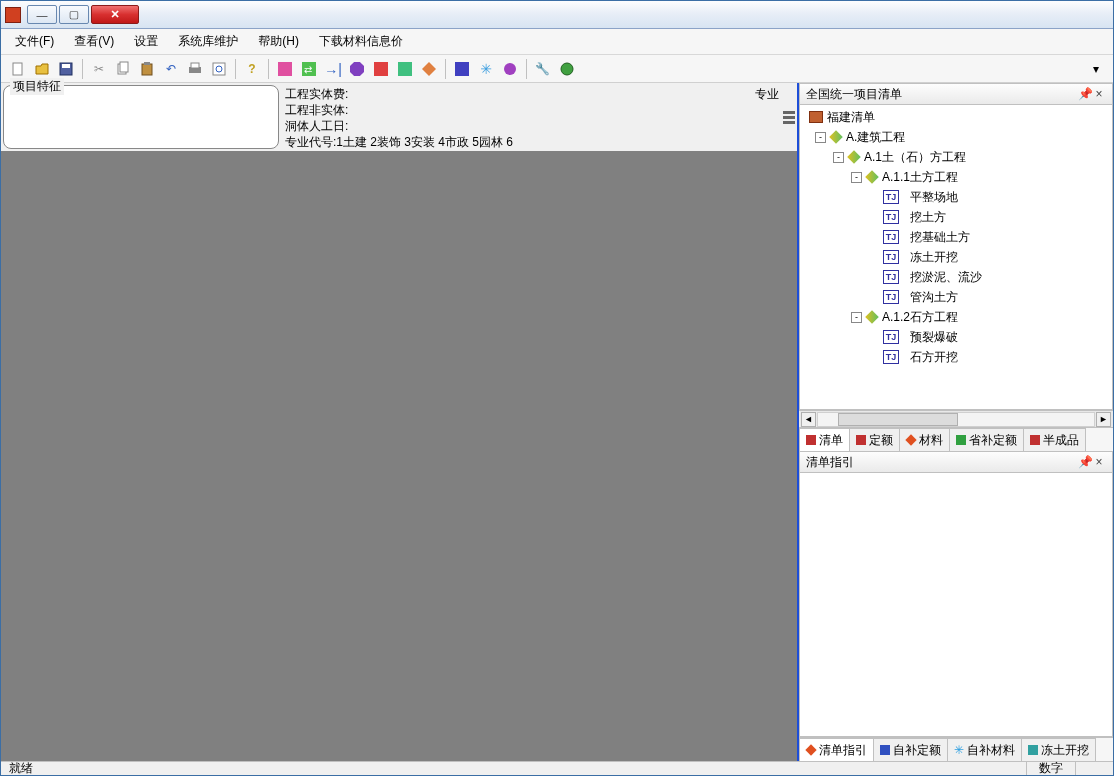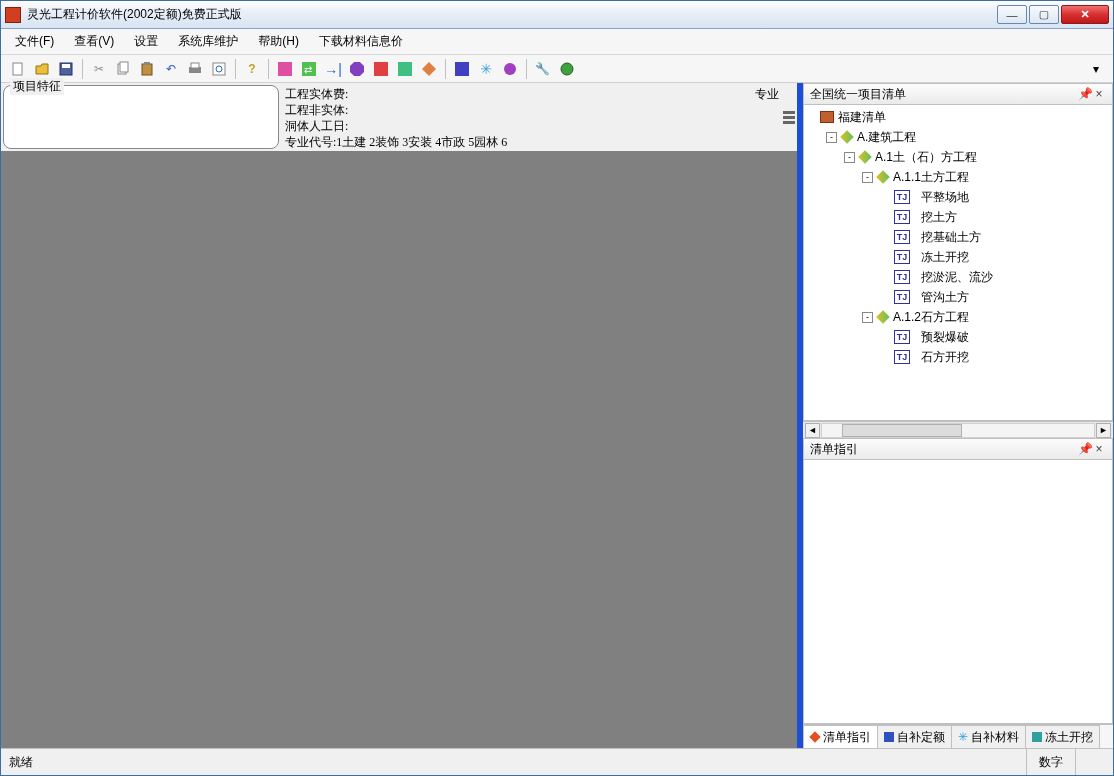--- a/index.html
+++ b/index.html
@@ -89,56 +89,56 @@
 }
 .box1 { width: 276px; border-radius: 8px; }
 .box2 { width: 248px; }
 .info-area {
   flex: 1;
   padding: 3px 4px;
   font-size: 12px;
   line-height: 16px;
   display:flex;
 }
-.info-lines { flex:1;font-family:Liberation Serif, serif; }
+.info-lines { flex:1; }
 .logo-box {
   width: 74px; height: 38px;
   border: 1px solid #ccc; background: #fff;
   display:flex; align-items:center; justify-content:center;
   color:#d02020; font-size:11px;
   position:relative;
 }
 .right-edge-text { width: 34px; padding-left:6px; padding-top:3px; overflow:hidden; white-space:nowrap; }
 .main-gray {
   flex: 1;
   background: #808080;
 }
 .right-pane {
   width: 316px;
-  border-left: 6px solid #1d4ed8;
+  border-left: 2px solid #1d4ed8;
   display: flex; flex-direction: column;
   background: #fff;
 }
 .panel-header {
   height: 22px;
   background: linear-gradient(#fdfdfd,#eaeaea);
   border: 1px solid #c0c0c0;
   display: flex; align-items: center;
   padding: 0 6px;
   font-size: 12px;
 }
 .panel-header .spacer { flex:1; }
 .panel-header .pin, .panel-header .x { width:14px; text-align:center; color:#444; }
 .tree-area {
   flex: 1;
   overflow: auto;
   border: 1px solid #c0c0c0;
   border-top: none;
   background: #fff;
-  padding: 2px 12px;
+  padding: 2px 5px;
   font-size: 12px;
   line-height: 20px;
 }
 .tree-row { display:flex; align-items:center; white-space:nowrap; }
 .tree-row .exp {
   width:11px; height:11px; border:1px solid #888;
   display:inline-flex; align-items:center; justify-content:center;
   font-size:9px; line-height:9px; margin-right:4px; background:#fff;
 }
 .ico-folder {
@@ -183,36 +183,35 @@
 .tico.green{background:#30a040;}
 .tico.teal{background:#30a0a0;}
 .panel2 {
   height: 310px;
   display:flex; flex-direction:column;
 }
 .panel2-body {
   flex:1; border:1px solid #c0c0c0; border-top:none; background:#fff;
 }
 .statusbar {
-  height: 27px;
+  height: 14px;
   background: #f0f0f0;
   border-top: 1px solid #c0c0c0;
   display:flex; align-items:center;
   padding: 0 8px;
 }
 .statusbar .cell { border-left:1px solid #c0c0c0; padding:0 12px; height:100%; display:flex;align-items:center;}
 .statusbar .cell:first-child{border-left:none; padding-left:0;}
 .statusbar .spacer{flex:1;}
 </style>
 </head>
 <body>
 
 <div class="titlebar">
   <div class="app-icon"></div>
-  <div class="title">灵光工程计价软件(2002定额)免费正式版</div>
   <div class="win-buttons">
     <div class="win-btn">—</div>
     <div class="win-btn">▢</div>
     <div class="win-btn close">✕</div>
   </div>
 </div>
 
 <div class="menubar">
   <div class="menu-item">文件(F)</div>
   <div class="menu-item">查看(V)</div>
@@ -427,20 +426,42 @@
           <span class="ico-tj">TJ</span>
           <span>石方开挖</span>
         </div>
     </div>
     <div class="hscroll">
       <div class="arrow">◄</div>
       <div class="track">
           <div class="thumb"></div>
         </div>
       <div class="arrow">►</div>
+    </div>
+    <div class="tabbar">
+      <div class="tab active">
+          <span class="tico red"></span>
+          <span>清单</span>
+        </div>
+      <div class="tab">
+          <span class="tico red"></span>
+          <span>定额</span>
+        </div>
+      <div class="tab">
+          <span class="tico diamond"></span>
+          <span>材料</span>
+        </div>
+      <div class="tab">
+          <span class="tico green"></span>
+          <span>省补定额</span>
+        </div>
+      <div class="tab">
+          <span class="tico red"></span>
+          <span>半成品</span>
+        </div>
     </div>
 
     <div class="panel2">
       <div class="panel-header">
         <span>清单指引</span>
         <span class="spacer"></span>
         <span class="pin">📌</span>
         <span class="x">×</span>
       </div>
       <div class="panel2-body"></div>

